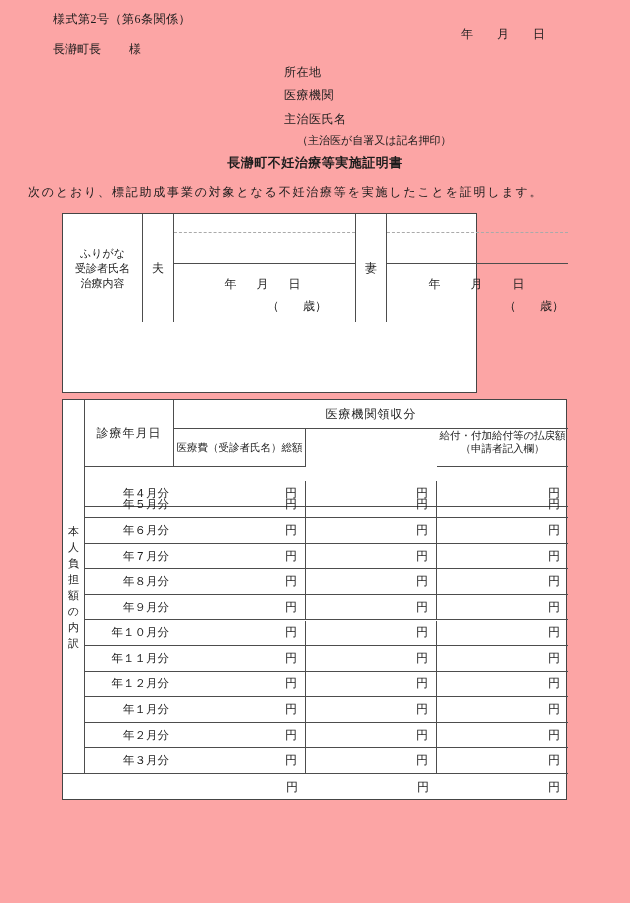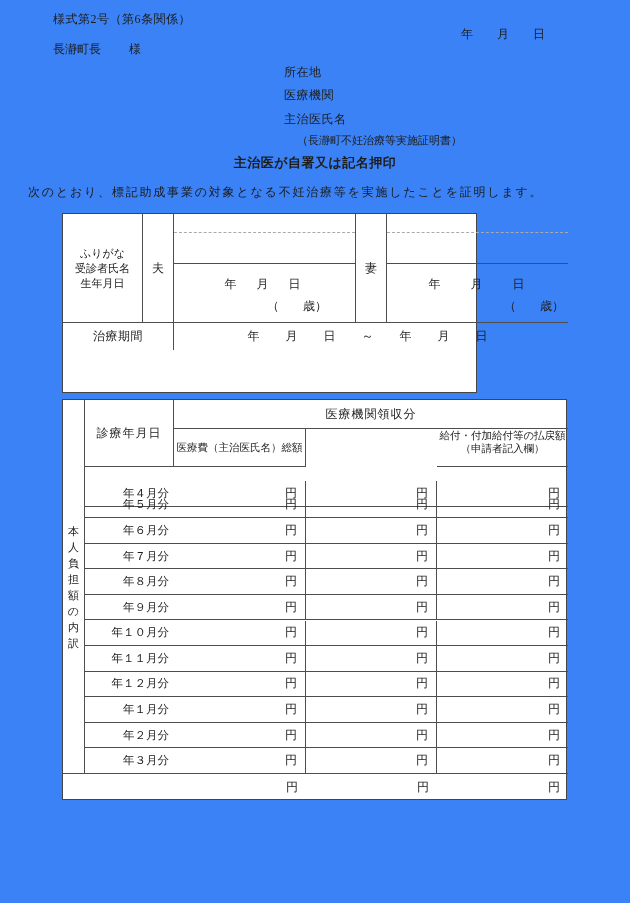--- a/index.html
+++ b/index.html
@@ -1,17 +1,17 @@
 <!DOCTYPE html>
 <html><head>
 <meta charset="utf-8">
 <style>
   html,body{margin:0;padding:0;background:#f4f4f4;}
   #page{
-    position:relative;width:630px;height:903px;background:#3b82f6;
+    position:relative;width:630px;height:903px;background:#fca5a5;
     font-family:"Liberation Serif","DejaVu Serif",serif;
     color:#1c1c1c;font-size:12px;overflow:hidden;text-decoration:underline;
   }
   #page *{box-sizing:border-box;}
   .abs{position:absolute;}
   .gothic{font-family:"Liberation Sans","DejaVu Sans",sans-serif;}
   
   .form-number{left:53px;top:11px;letter-spacing:.5px;}
   .date-line{left:461px;top:26px;}
   .recipient{left:53px;top:41px;}
@@ -79,31 +79,31 @@
   <div class="abs form-number">様式第2号（第6条関係）</div>
   <div class="abs date-line">年　　月　　日</div>
 
   <div class="abs recipient">
     <span>長瀞町長</span><span class="honorific">様</span>
   </div>
 
   <div class="abs addr">所在地</div>
   <div class="abs org">医療機関</div>
   <div class="abs doctor">主治医氏名</div>
-  <div class="abs doctor-note">（長瀞町不妊治療等実施証明書）</div>
-
-  <div class="abs form-title gothic">主治医が自署又は記名押印</div>
+  <div class="abs doctor-note">（主治医が自署又は記名押印）</div>
+
+  <div class="abs form-title gothic">長瀞町不妊治療等実施証明書</div>
   <div class="abs intro">次のとおり、標記助成事業の対象となる不妊治療等を実施したことを証明します。</div>
 
   <div class="abs tbl" id="t1">
 
     <div class="cell br t1-label">
       <div>ふりがな</div>
       <div>受診者氏名</div>
-      <div>生年月日</div>
+      <div>治療内容</div>
     </div>
 
     <div class="cell br center spouse t1-fu">夫</div>
 
     <div class="cell br t1-hdata">
       <div class="furi-area"></div>
       <div class="name-area"></div>
       <div class="birth-area">
         <div class="birth-line h">年　月　日</div>
         <div class="age-line h">（　　歳）</div>
@@ -114,45 +114,41 @@
 
     <div class="cell t1-wdata">
       <div class="furi-area"></div>
       <div class="name-area"></div>
       <div class="birth-area">
         <div class="birth-line w">年　　月　　日</div>
         <div class="age-line w">（　　歳）</div>
       </div>
     </div>
 
-    <div class="cell bt t1-r2">
-      <div class="cell br center t1-rowlabel">治療期間</div>
-      <div class="cell center t1-rowvalue">年　月　日　～　年　月　日</div>
-    </div>
 
   </div>
 
   <div class="abs tbl" id="t2">
 
     <div class="cell br bb t2-side">
         <div>本</div>
         <div>人</div>
         <div>負</div>
         <div>担</div>
         <div>額</div>
         <div>の</div>
         <div>内</div>
         <div>訳</div>
       </div>
 
     <div class="cell bb center t2-receipt">医療機関領収分</div>
 
     <div class="cell br bb center t2-datecol">診療年月日</div>
 
-    <div class="cell br bb center t2-sub1">医療費（主治医氏名）総額</div>
+    <div class="cell br bb center t2-sub1">医療費（受診者氏名）総額</div>
     <div class="cell bb t2-sub3">
       <div>給付・付加給付等の払戻額</div>
       <div>（申請者記入欄）</div>
     </div>
 
     <div id="month-rows">
         <div class="m-row" style="top: 81px; height: 25.5833px;">
           <div class="m-label">年４月分</div>
           <div class="m-c1 yen" style="display: flex;">円</div>
           <div class="m-c2 yen" style="display: flex;">円</div>

